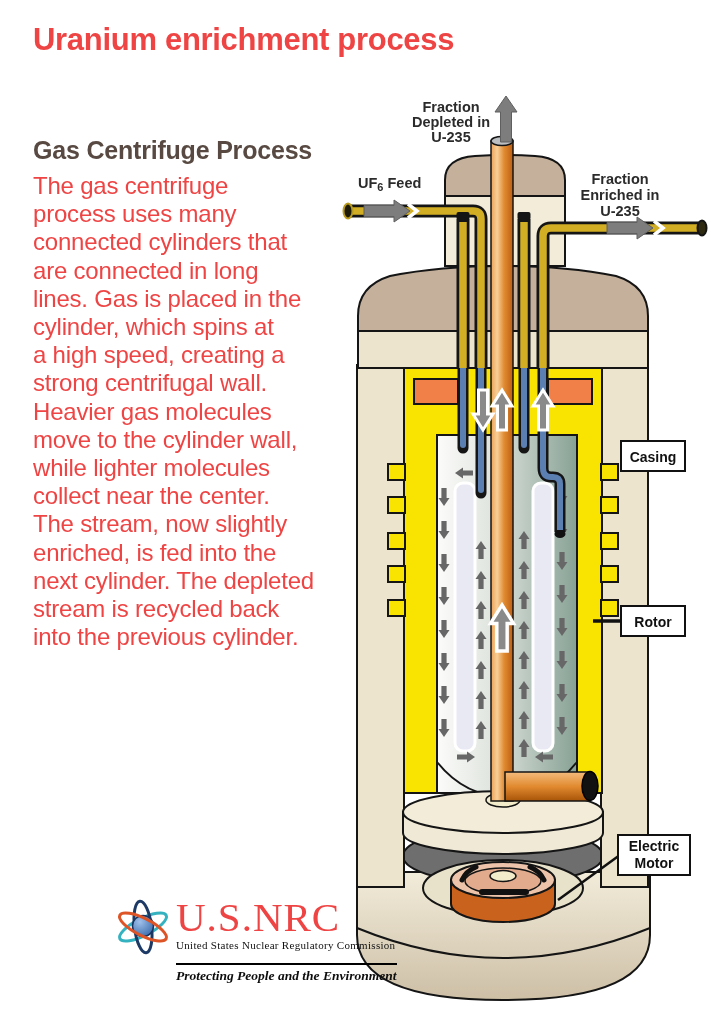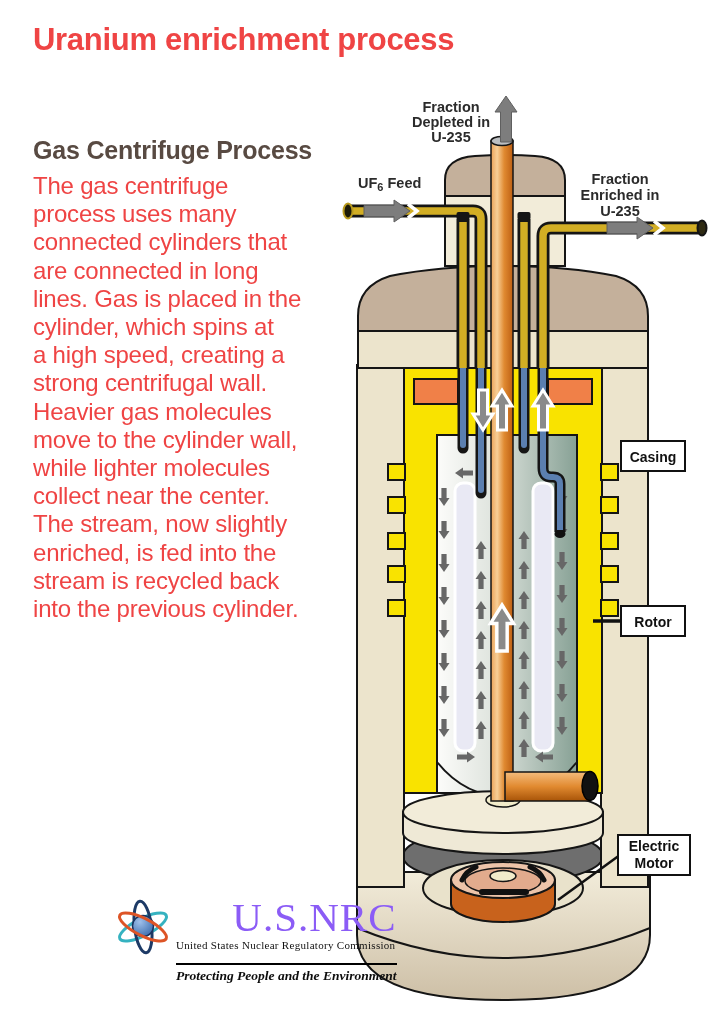--- a/index.html
+++ b/index.html
@@ -8,21 +8,21 @@
   .page-title{position:absolute;left:33px;top:22px;margin:0;font-size:31px;font-weight:bold;
         color:#ef4444;letter-spacing:-0.3px;}
   .text-block{position:absolute;left:33px;top:136px;width:330px;}
   .section-heading{margin:0 0 7px 0;font-size:25px;font-weight:bold;color:#584a42;letter-spacing:-0.2px;}
   .body-line{font-size:24px;line-height:28.2px;color:#ef4444;letter-spacing:-0.2px;white-space:nowrap;}
   .diagram-svg{position:absolute;left:0;top:0;}
   .dlbl{font:bold 14.5px "Liberation Sans",sans-serif;fill:#2b2b2b;}
   .boxlbl{font:bold 14px "Liberation Sans",sans-serif;fill:#111;}
   .logo{position:absolute;left:114px;top:897px;display:flex;align-items:flex-start;}
   .logo-text{margin-left:4px;}
-  .org{font-family:"Liberation Serif",serif;font-size:41px;line-height:40px;color:#8b5cf6;letter-spacing:1px;text-align:right;}
+  .org{font-family:"Liberation Serif",serif;font-size:41px;line-height:40px;color:#ef4444;letter-spacing:1px;}
   .org-sub{font-family:"Liberation Serif",serif;font-size:11px;color:#111;margin-top:2px;
         padding-bottom:12px;border-bottom:2px solid #000;letter-spacing:0.3px;white-space:nowrap;}
   .tagline{font-family:"Liberation Serif",serif;font-size:13.5px;font-weight:bold;font-style:italic;
         color:#0d0d0d;margin-top:3px;white-space:nowrap;}
 </style>
 </head>
 <body>
 
 <div class="page">
 
@@ -37,20 +37,21 @@
     <div class="body-line">lines. Gas is placed in the</div>
     <div class="body-line">cylinder, which spins at</div>
     <div class="body-line">a high speed, creating a</div>
     <div class="body-line">strong centrifugal wall.</div>
     <div class="body-line">Heavier gas molecules</div>
     <div class="body-line">move to the cylinder wall,</div>
     <div class="body-line">while lighter molecules</div>
     <div class="body-line">collect near the center.</div>
     <div class="body-line">The stream, now slightly</div>
     <div class="body-line">enriched, is fed into the</div>
+    <div class="body-line">next cylinder. The depleted</div>
     <div class="body-line">stream is recycled back</div>
     <div class="body-line">into the previous cylinder.</div>
   </div>
 
   <svg class="diagram-svg" width="711" height="1024" viewBox="0 0 711 1024">
     <defs>
       <linearGradient id="tubeG" x1="0" y1="0" x2="1" y2="0">
         <stop offset="0" stop-color="#eaa258"></stop>
           <stop offset="0.28" stop-color="#f8cf97"></stop>
         <stop offset="0.6" stop-color="#e08a31"></stop>

